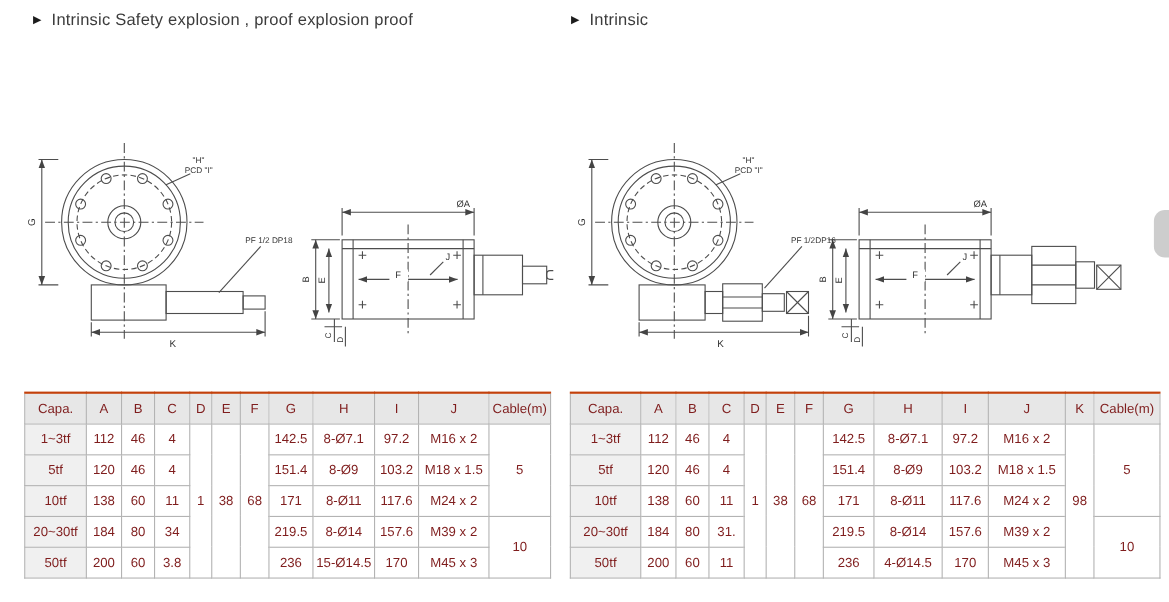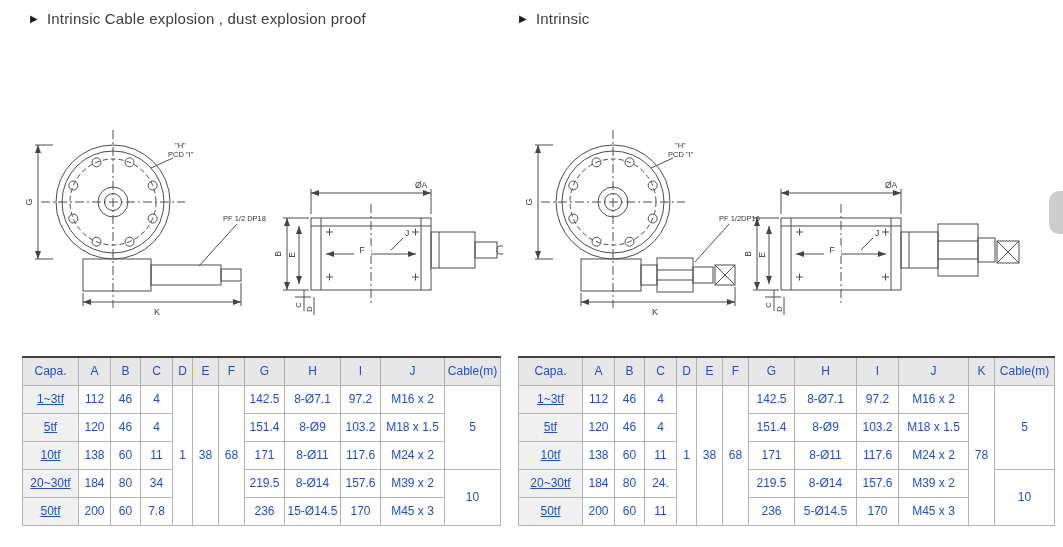--- a/index.html
+++ b/index.html
@@ -19,43 +19,43 @@
   .drawing { position:absolute; }
   #draw-left  { left:23px;  top:100px; }
   #draw-right { left:523px; top:100px; }
   svg text { font-family:"Liberation Sans", sans-serif; fill:#333; }
 
   .table-wrap { position:absolute; top:356px; }
   #table-left  { left:22px;  width:478px; }
   #table-right { left:518px; width:536px; }
   table {
     border-collapse:collapse; width:100%; table-layout:fixed;
-    font-size:12px; color:#1d4ed8; border-top:2px solid #404040;
+    font-size:12px; color:#7f1d1d; border-top:2px solid #c2410c;
   }
   th, td {
     border:1px solid #b3b3b3; text-align:center; vertical-align:middle;
     height:28px; padding:1px 2px; font-weight:normal; overflow:hidden; white-space:nowrap;
   }
   thead th { background:#e7e7e7; }
-  tbody th { background:#f0f0f0;text-decoration:underline; }
+  tbody th { background:#f0f0f0; }
   tbody td { background:#ffffff; }
 
   .edge-tab {
     position:absolute; right:0; top:191px; width:14px; height:43px;
     background:#cdcdcd; border-radius:10px 0 0 10px;
   }
 </style>
 </head>
 <body>
 
 <div>
 
   <div class="section-title st-left">
     <span class="bullet">▶</span>
-    <span>Intrinsic Cable explosion , dust explosion proof</span>
+    <span>Intrinsic Safety explosion , proof explosion proof</span>
   </div>
   <div class="section-title st-right">
     <span class="bullet">▶</span>
     <span>Intrinsic</span>
   </div>
 
   <svg id="draw-left" class="drawing" width="480" height="245" viewBox="0 0 480 245">
     <defs>
       <marker id="aeL" markerWidth="9" markerHeight="8" refX="8" refY="4" orient="auto">
           <path d="M0,1 L8,4 L0,7 Z" fill="#444"></path>
@@ -297,21 +297,21 @@
             <td>219.5</td>
             <td>8-Ø14</td>
             <td>157.6</td>
             <td>M39 x 2</td>
             <td rowspan="2">10</td>
           </tr>
           <tr>
             <th>50tf</th>
             <td>200</td>
             <td>60</td>
-            <td>7.8</td>
+            <td>3.8</td>
             <td>236</td>
             <td>15-Ø14.5</td>
             <td>170</td>
             <td>M45 x 3</td>
           </tr>
         </tbody>
       </table>
     </div>
   <div id="table-right" class="table-wrap">
       <table>
@@ -353,21 +353,21 @@
             <td>112</td>
             <td>46</td>
             <td>4</td>
             <td rowspan="5">1</td>
             <td rowspan="5">38</td>
             <td rowspan="5">68</td>
             <td>142.5</td>
             <td>8-Ø7.1</td>
             <td>97.2</td>
             <td>M16 x 2</td>
-            <td rowspan="5">78</td>
+            <td rowspan="5">98</td>
             <td rowspan="3">5</td>
           </tr>
           <tr>
             <th>5tf</th>
             <td>120</td>
             <td>46</td>
             <td>4</td>
             <td>151.4</td>
             <td>8-Ø9</td>
             <td>103.2</td>
@@ -380,34 +380,34 @@
             <td>11</td>
             <td>171</td>
             <td>8-Ø11</td>
             <td>117.6</td>
             <td>M24 x 2</td>
           </tr>
           <tr>
             <th>20~30tf</th>
             <td>184</td>
             <td>80</td>
-            <td>24.</td>
+            <td>31.</td>
             <td>219.5</td>
             <td>8-Ø14</td>
             <td>157.6</td>
             <td>M39 x 2</td>
             <td rowspan="2">10</td>
           </tr>
           <tr>
             <th>50tf</th>
             <td>200</td>
             <td>60</td>
             <td>11</td>
             <td>236</td>
-            <td>5-Ø14.5</td>
+            <td>4-Ø14.5</td>
             <td>170</td>
             <td>M45 x 3</td>
           </tr>
         </tbody>
       </table>
     </div>
 
   <div class="edge-tab"></div>
 </div>
 

